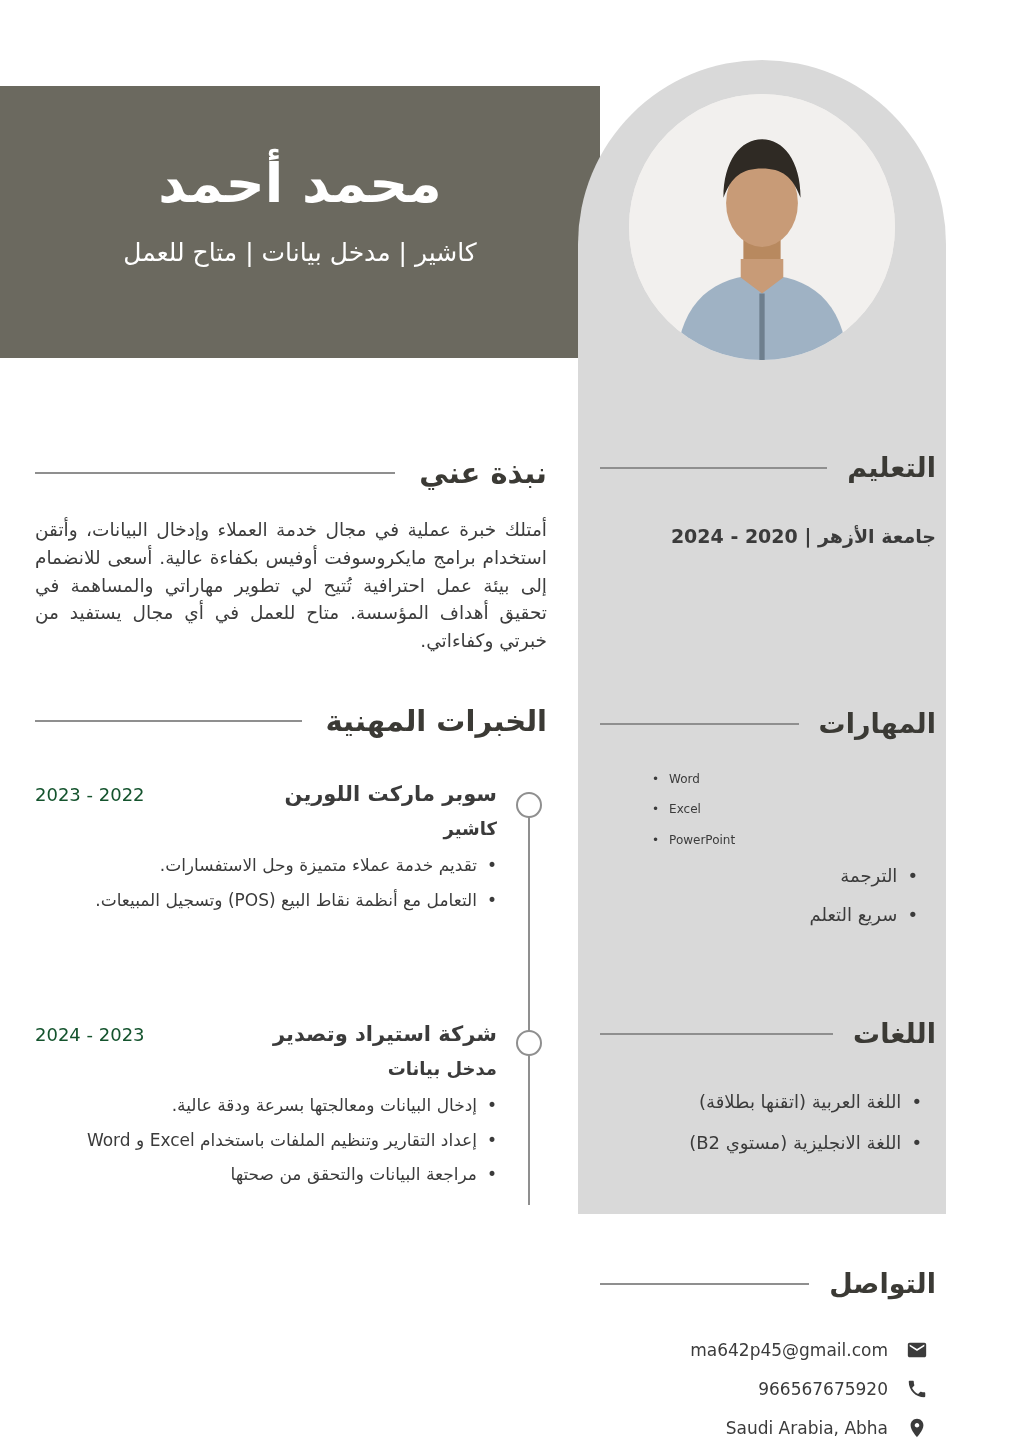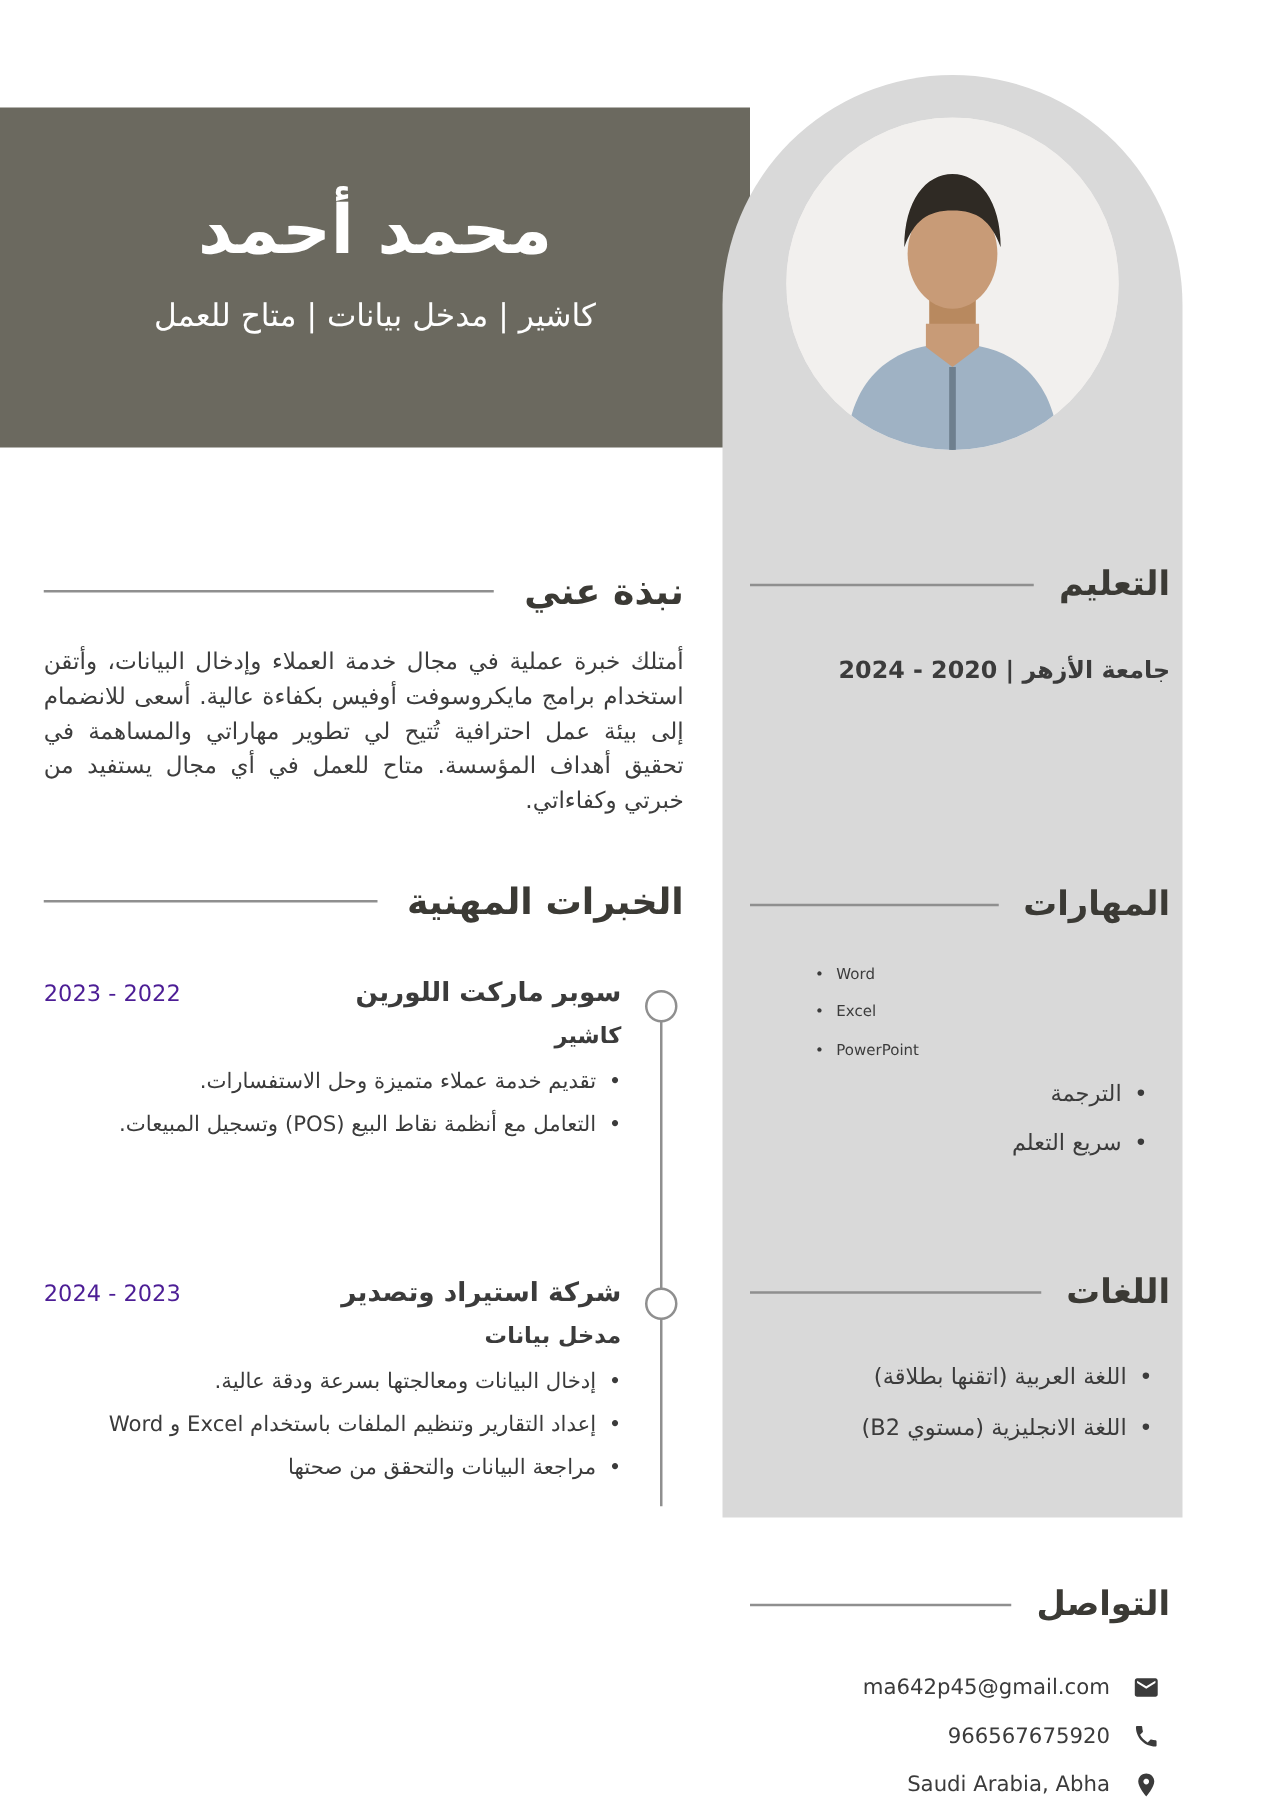--- a/index.html
+++ b/index.html
@@ -71,21 +71,21 @@
   .about { top:456px; }
   .about-text { margin-top:26px; font-size:18.5px; line-height:1.5; text-align:justify; color:#3d3d3d; }
 
   .exps { top:704px; }
 
   .job { position:absolute; left:35px; width:462px; direction:rtl; text-align:right; z-index:1; }
   .job1 { top:782px; }
   .job2 { top:1022px; }
   .job-head { display:flex; justify-content:space-between; align-items:baseline; }
   .job-head h3 { font-size:21px; font-weight:700; }
-  .job-dates { font-size:18px; color:#4c1d95; }
+  .job-dates { font-size:18px; color:#14532d; }
   .job-role { margin-top:12px; font-size:18px; font-weight:700; }
   .job-bullets { margin-top:14px; display:flex; flex-direction:column; gap:9px; }
   .job .b-item { font-size:17px; line-height:1.5; }
   .job .b-item .bt { text-align:justify; }
 
   
   .timeline-line { position:absolute; left:528px; top:805px; width:2px; height:400px; background:#8f8f8f; z-index:0; }
   .timeline-dot  { position:absolute; left:516px; width:26px; height:26px; border-radius:50%;
                    background:#ffffff; border:2px solid #8f8f8f; z-index:1; }
   .dot1 { top:792px; }

